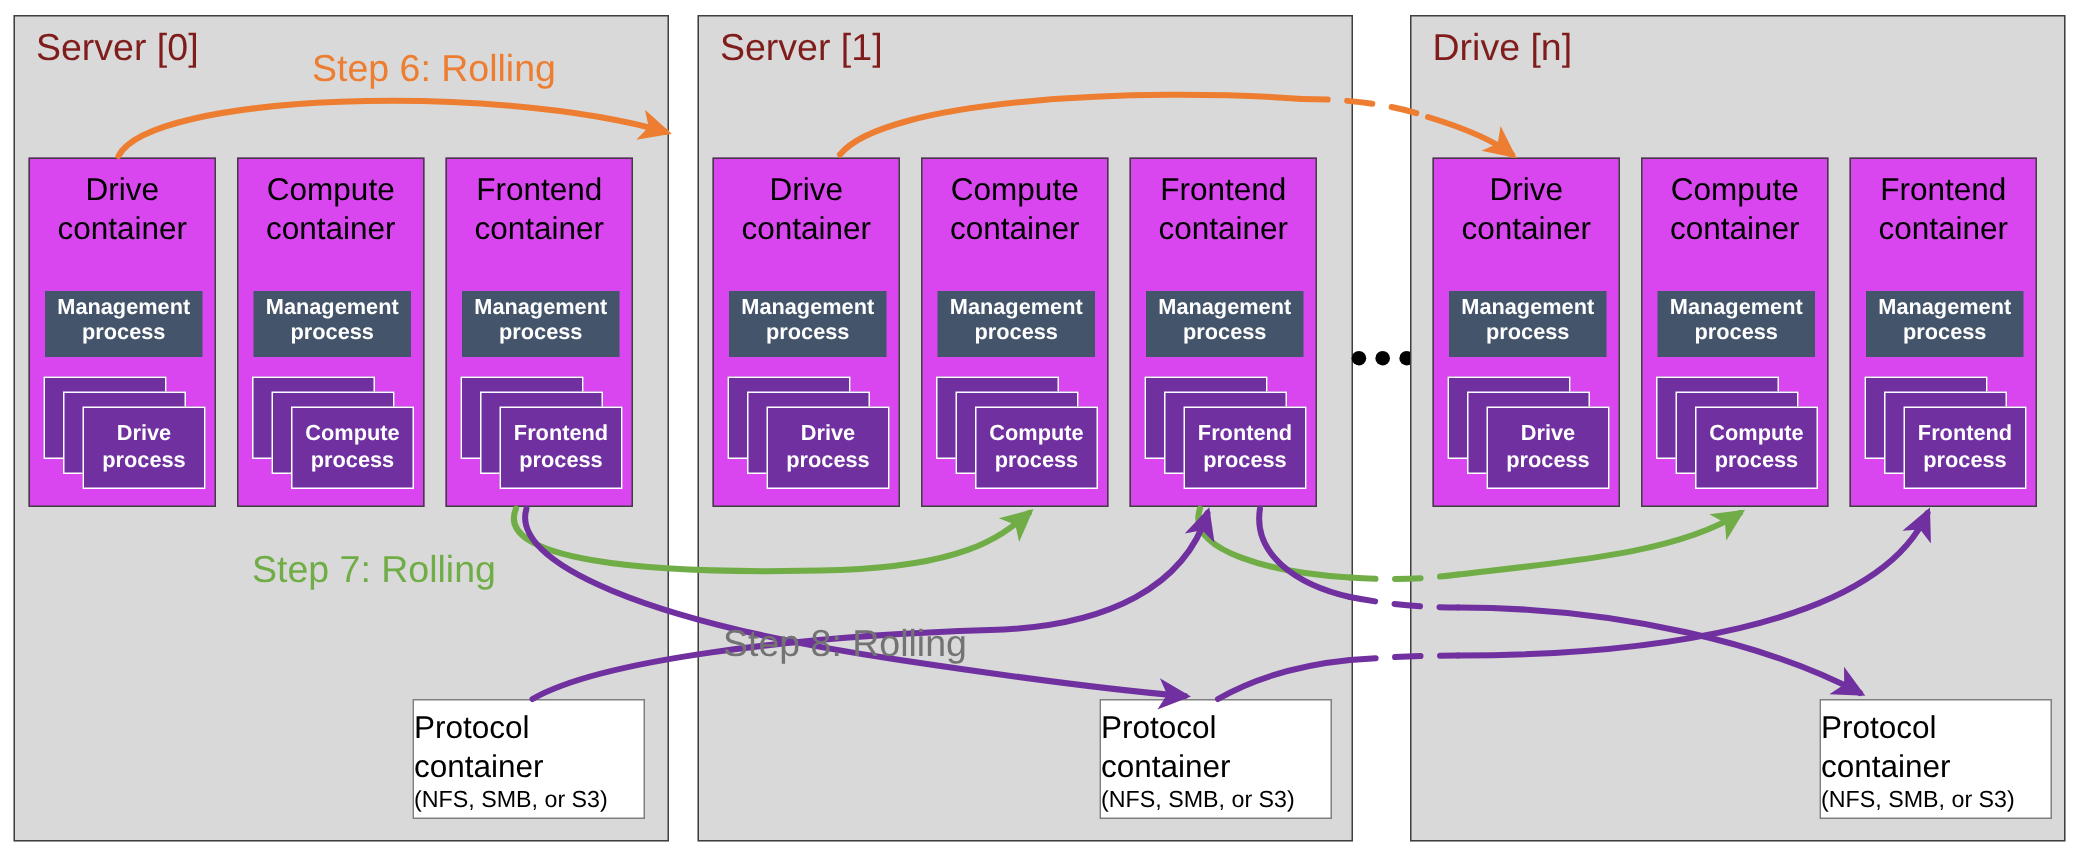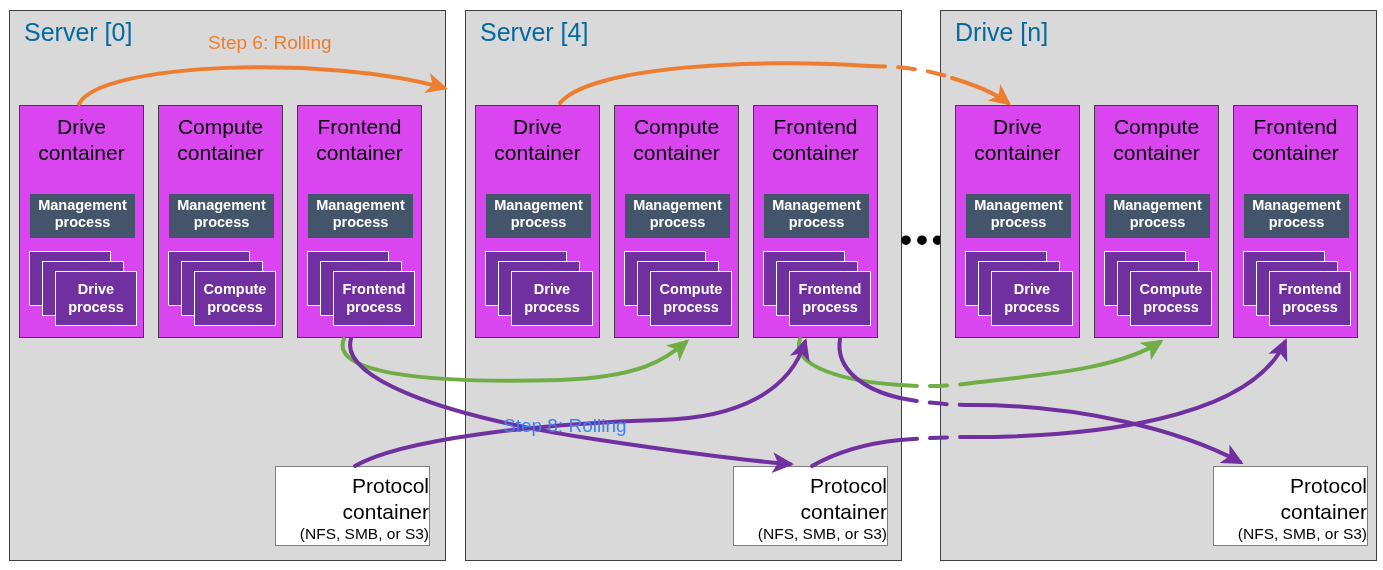--- a/index.html
+++ b/index.html
@@ -9,21 +9,21 @@
   .server-panel{
     position:absolute;
     background:#d9d9d9;
     border:1.5px solid #3f3f3f;
     box-sizing:border-box;
   }
   .server-title{
     position:absolute;
     left:14px; top:8px;
     font-size:25px;
-    color:#0369a1;
+    color:#7f1d1d;
     line-height:1.1;
     white-space:nowrap;
   }
 
   .container-box{
     position:absolute;
     background:#d946ef;
     border:1.5px solid #3f3f3f;
     box-sizing:border-box;
   }
@@ -62,38 +62,38 @@
     font-weight:bold;
     text-align:center;
     line-height:1.18;
   }
 
   .protocol-box{
     position:absolute;
     background:#ffffff;
     border:1.5px solid #7f7f7f;
     box-sizing:border-box;
-    text-align:right;
+    text-align:left;
   }
   .protocol-main{
     font-size:21px;
     color:#000;
     line-height:1.22;
     margin-top:6px;
   }
   .protocol-sub{
     font-size:15.5px;
     color:#000;
     line-height:1.2;
     margin-top:1px;
   }
 
   .step-label{
     position:absolute;
-    font-size:19px;
+    font-size:25px;
     white-space:nowrap;
   }
   #svg-arrows{position:absolute;left:0;top:0;width:1383px;height:570px;pointer-events:none;}
   .ellipsis-dots{
     position:absolute;
     font-size:34px;
     letter-spacing:4px;
     color:#000;
     line-height:1;
     font-weight:bold;
@@ -150,21 +150,21 @@
     <div class="proc-stack" style="left:9px; top:145px; width:108px; height:75px;">
       <div class="layer" style="left:0; top:0; width:82px; height:55px;"></div>
       <div class="layer" style="left:13px; top:10px; width:82px; height:55px;"></div>
       <div class="layer top" style="left:26px; top:20px; width:82px; height:55px;">
         <div><span>Frontend</span><br><span>process</span></div>
       </div>
     </div>
   </div>
 
   <div class="server-panel" style="left:465px; top:10px; width:437px; height:551px;">
-    <div class="server-title">Server [4]</div>
+    <div class="server-title">Server [1]</div>
   </div>
 
   <div class="container-box" style="left:475px; top:105px; width:125px; height:233px;">
     <div class="container-title">
       <span>Drive</span><br><span>container</span>
     </div>
     <div class="mgmt-proc" style="left:10px; top:88px; width:105px; height:44px;">
       <span>Management</span><br><span>process</span>
     </div>
     <div class="proc-stack" style="left:9px; top:145px; width:108px; height:75px;">
@@ -315,15 +315,16 @@
     <path d="M 840 339 C 835 370, 865 390, 900 398" fill="none" stroke="#7030a0" stroke-width="4" stroke-linecap="round"></path>
     <path d="M 900 398 C 925 403, 950 405, 972 405" fill="none" stroke="#7030a0" stroke-width="4" stroke-linecap="round" stroke-dasharray="17 13"></path>
     <path d="M 972 405 C 1080 405, 1180 430, 1240 462" fill="none" stroke="#7030a0" stroke-width="4" stroke-linecap="round" marker-end="url(#ah-purple)"></path>
 
     <path d="M 812 466 C 840 450, 870 443, 900 440" fill="none" stroke="#7030a0" stroke-width="4" stroke-linecap="round"></path>
     <path d="M 900 440 C 925 438, 950 437, 972 437" fill="none" stroke="#7030a0" stroke-width="4" stroke-linecap="round" stroke-dasharray="17 13"></path>
     <path d="M 972 437 C 1090 437, 1250 420, 1285 342" fill="none" stroke="#7030a0" stroke-width="4" stroke-linecap="round" marker-end="url(#ah-purple)"></path>
   </svg>
 
   <div class="step-label" style="left:208px; top:32px; color:#ed7d31;">Step 6: Rolling</div>
-  <div class="step-label" style="left:503px; top:415px; color:#3b82f6;">Step 8: Rolling</div>
+  <div class="step-label" style="left:168px; top:366px; color:#70ad47;">Step 7: Rolling</div>
+  <div class="step-label" style="left:482px; top:415px; color:#737373;">Step 8: Rolling</div>
 
 </div>
 
 </body></html>

